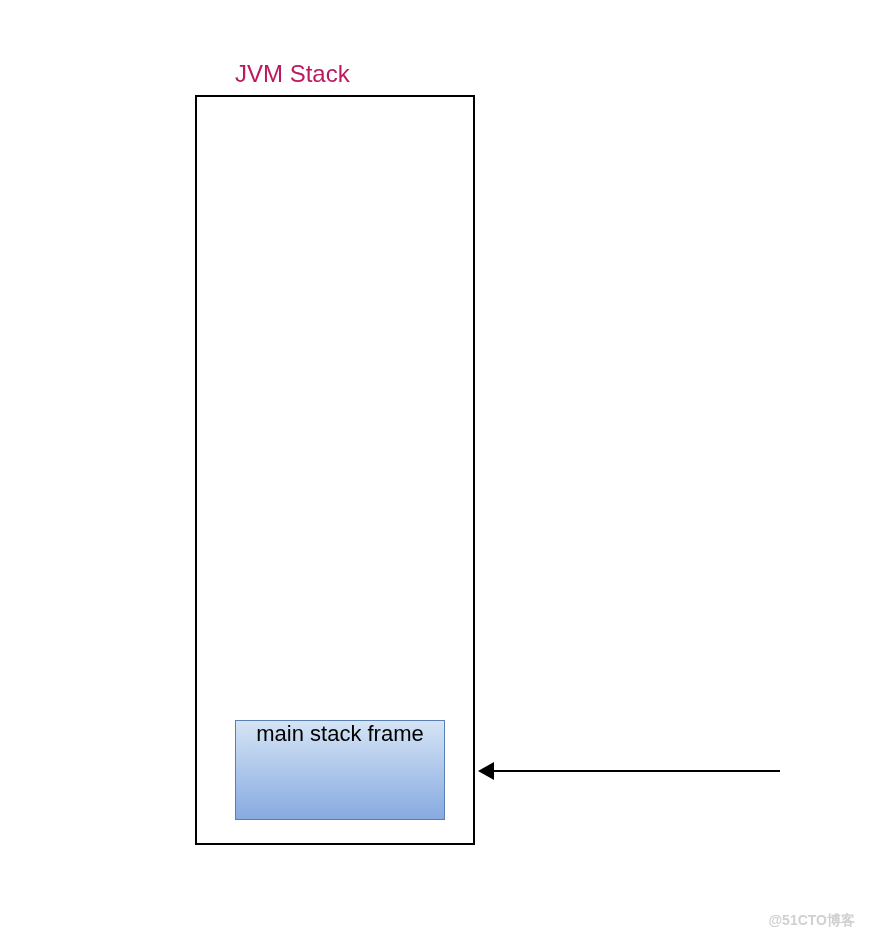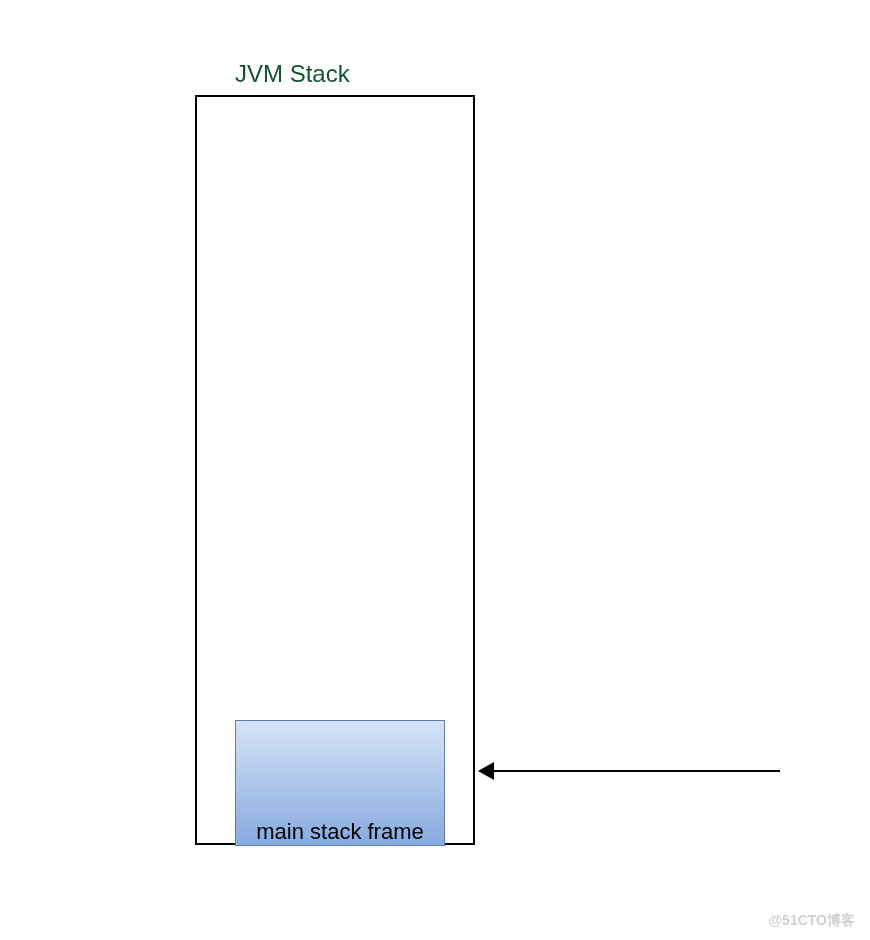--- a/index.html
+++ b/index.html
@@ -12,42 +12,42 @@
       height: 940px;
       background: #ffffff;
       font-family: Arial, Helvetica, sans-serif;
       position: relative;
     }
     .stack-title {
       position: absolute;
       left: 235px;
       top: 60px;
       font-size: 24px;
-      color: #14532d;
+      color: #be185d;
       font-weight: 400;
     }
     .stack-container {
       position: absolute;
       left: 195px;
       top: 95px;
       width: 280px;
       height: 750px;
       border: 2px solid #000;
       background: #fff;
     }
     .stack-frame {
       position: absolute;
       left: 235px;
       top: 720px;
       width: 210px;
-      height: 126px;
+      height: 100px;
       background: linear-gradient(to bottom, #d5e4f5 0%, #87aae0 100%);
       border: 1.5px solid #5a7fb5;
       display: flex;
-      align-items: flex-end;
+      align-items: flex-start;
       justify-content: center;
     }
     .frame-label {
       font-size: 22px;
       color: #000;
       font-weight: 400;
     }
     .arrow-line {
       position: absolute;
       left: 490px;

